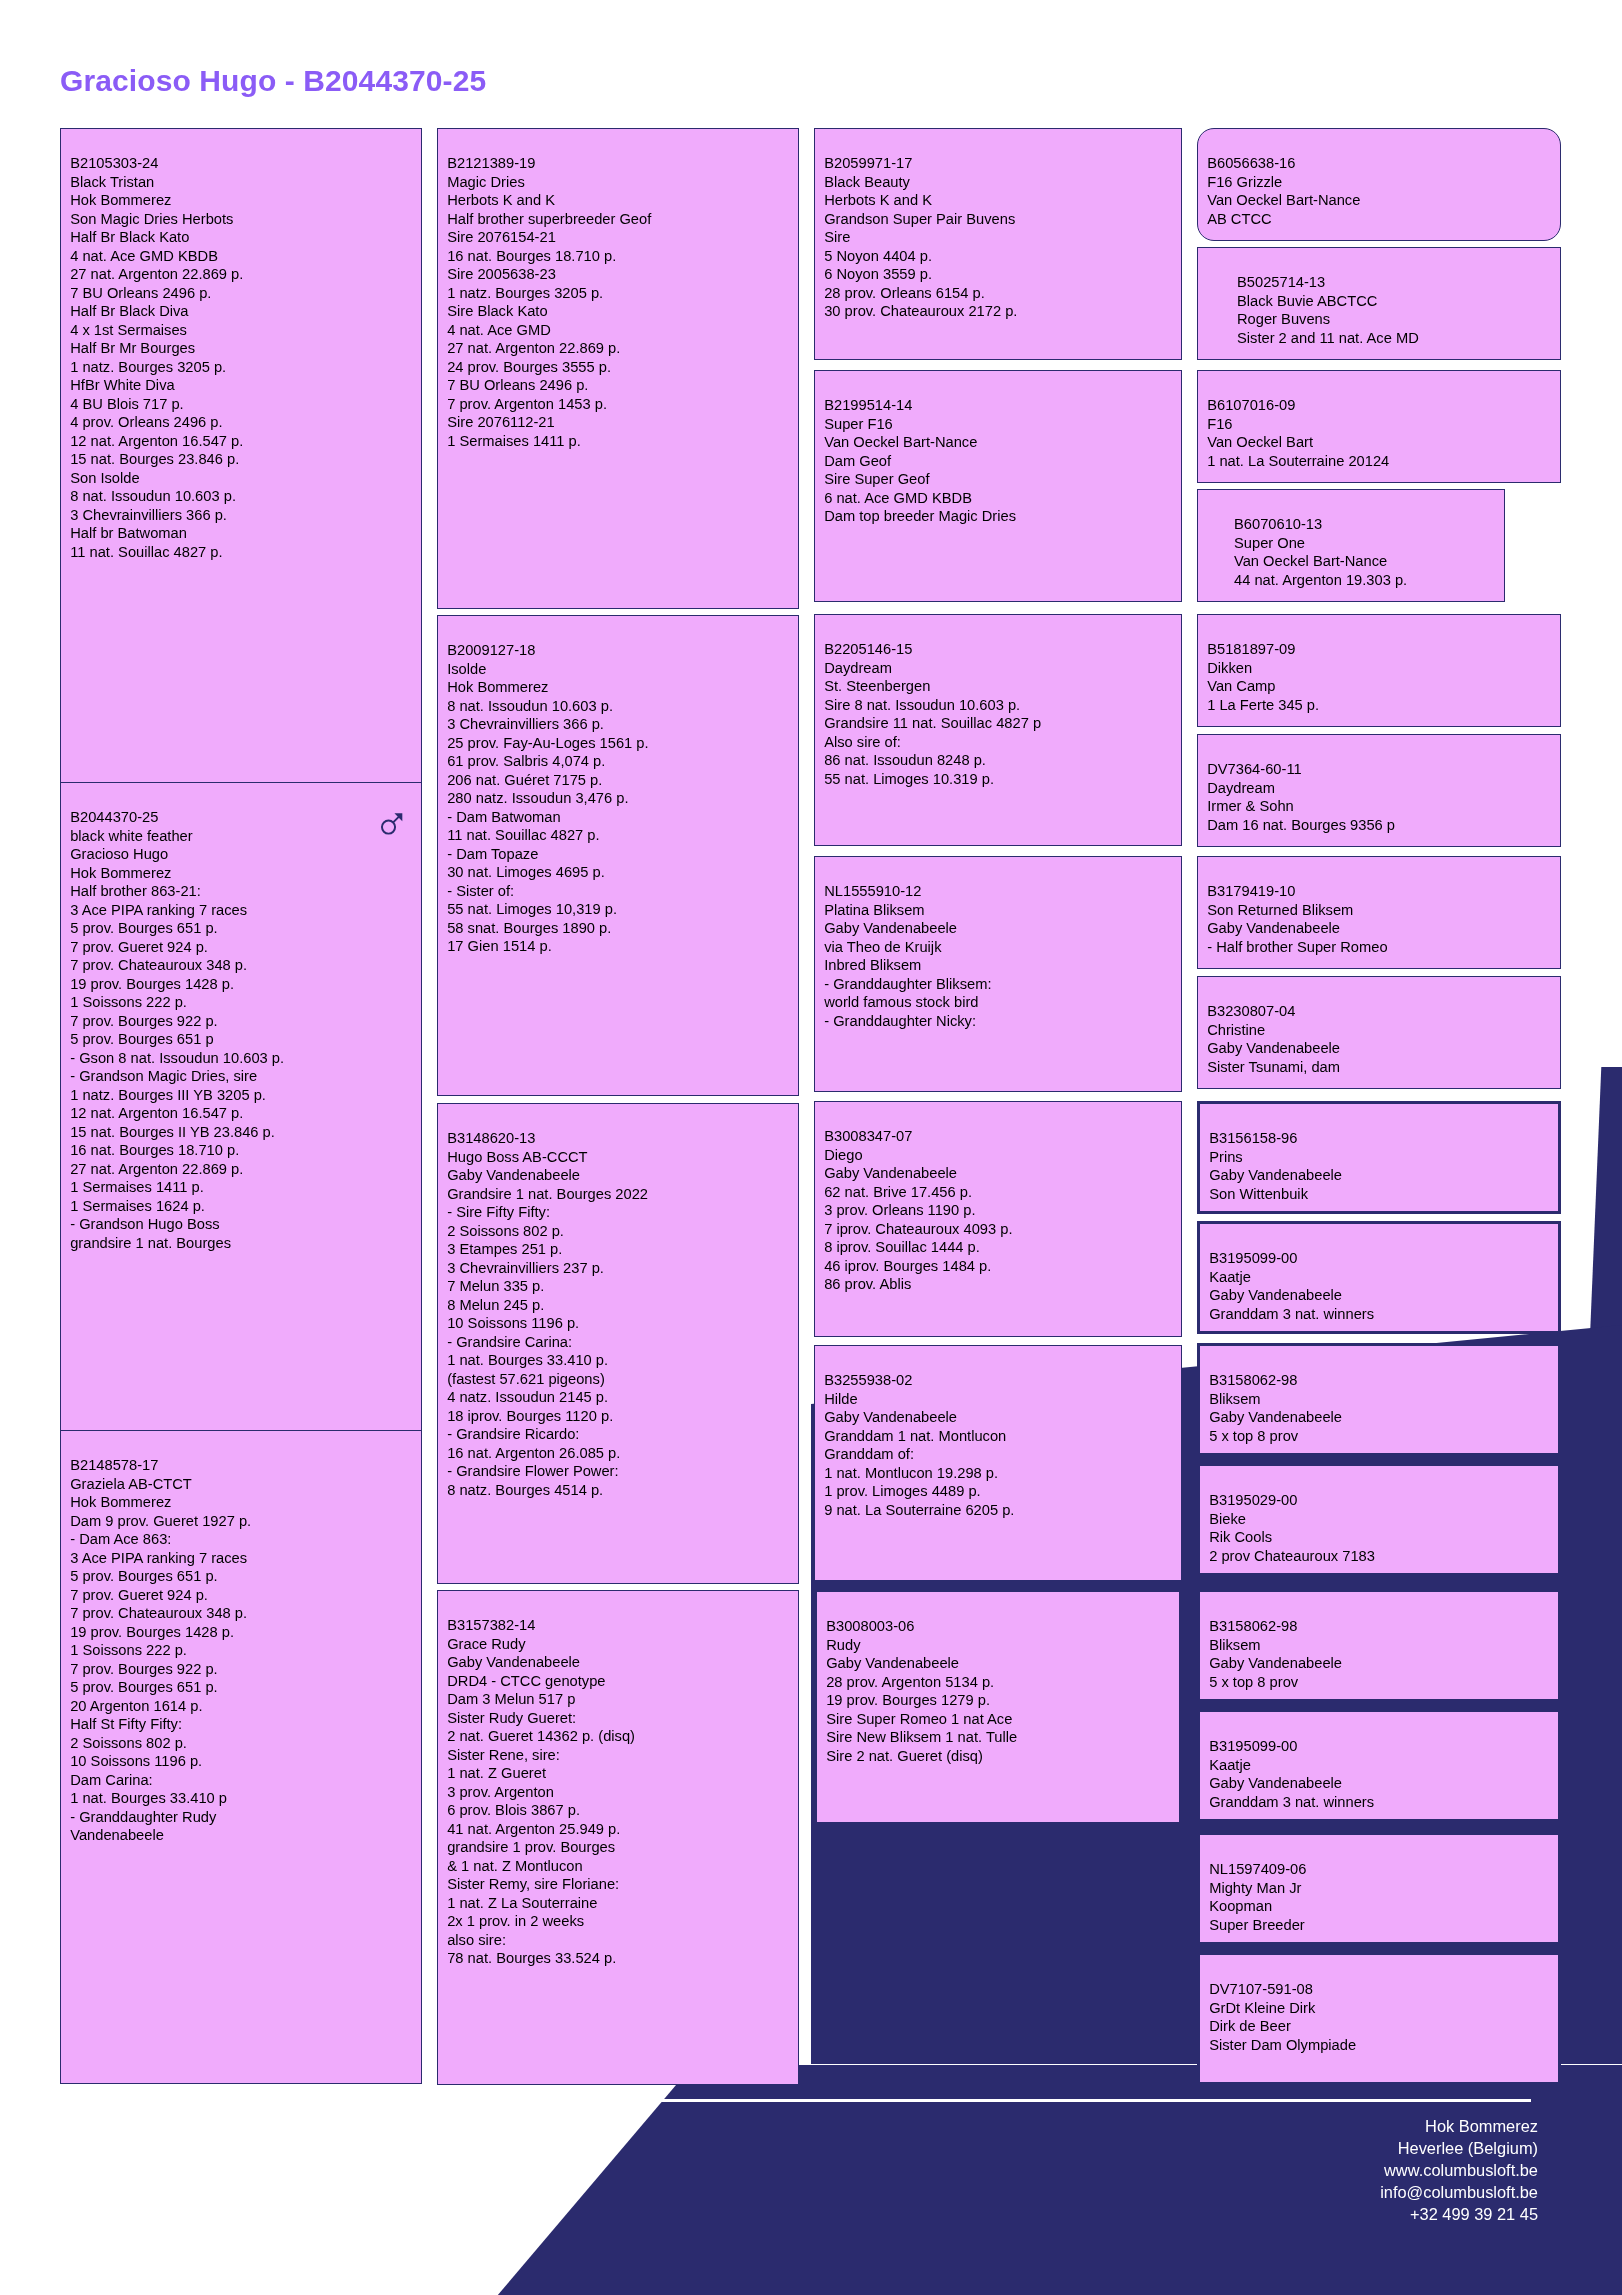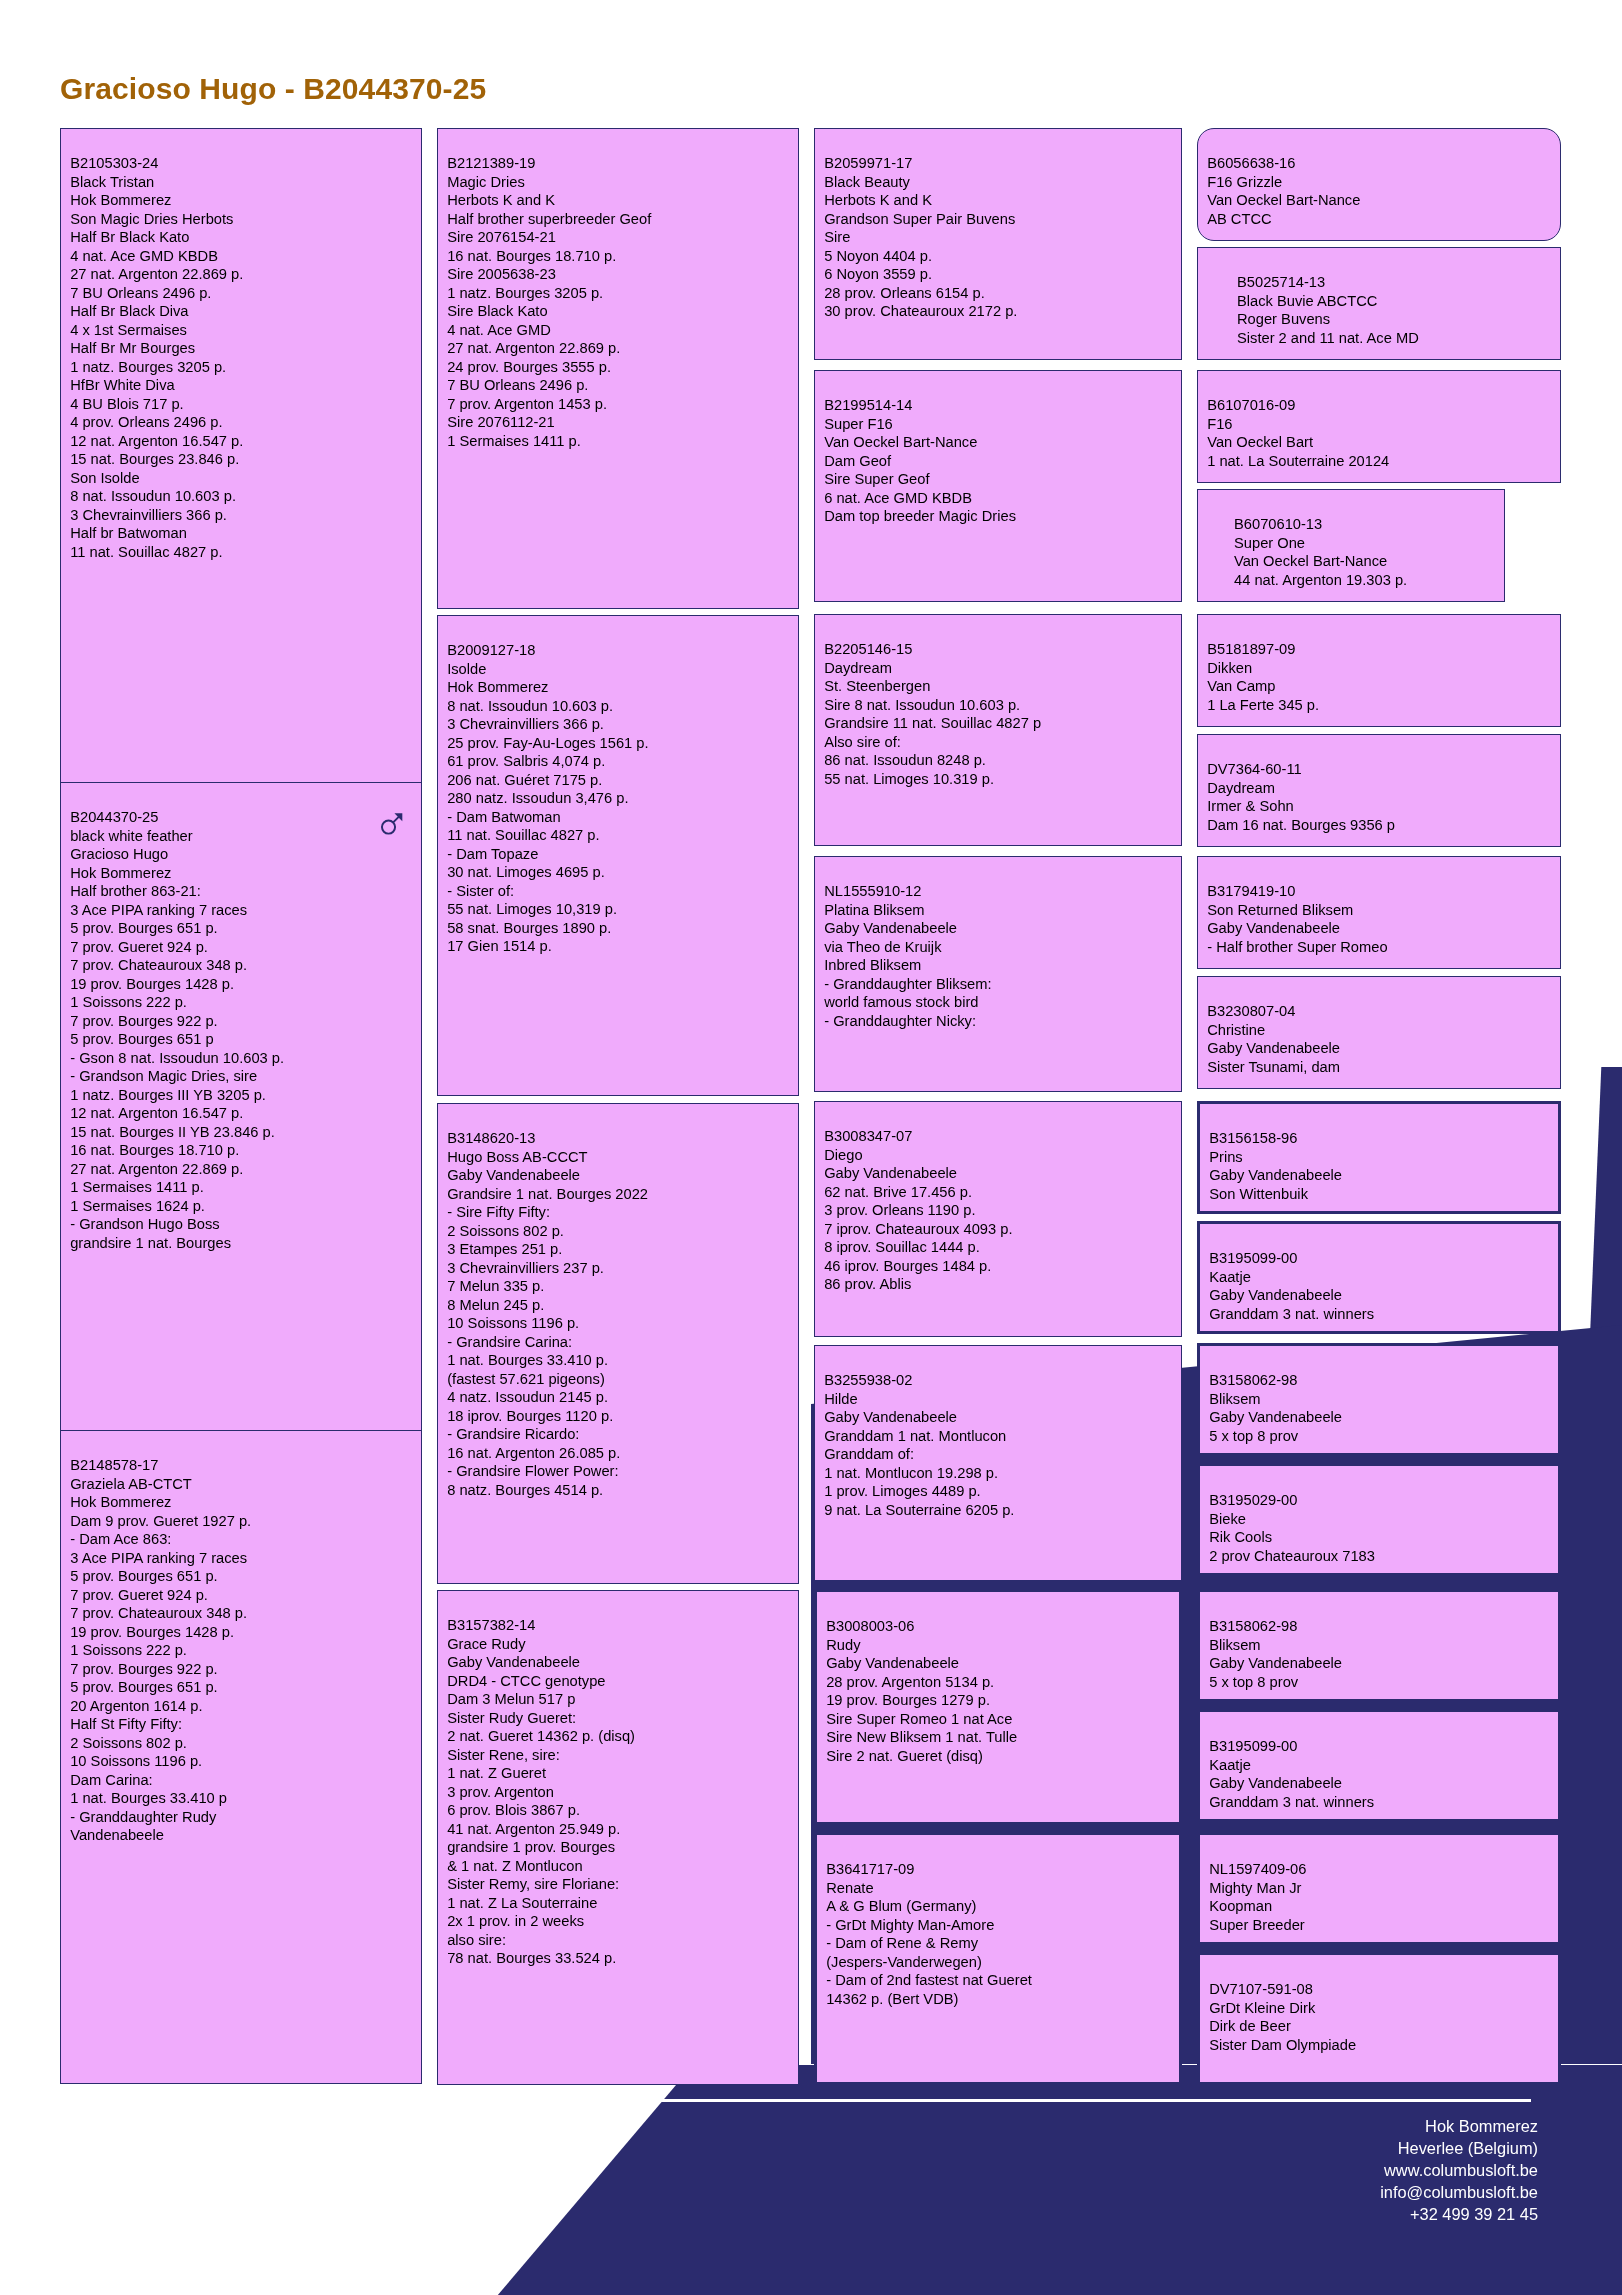--- a/index.html
+++ b/index.html
@@ -20,24 +20,24 @@
     left: 0; top: 0;
     width: 1622px;
     height: 2295px;
     background: #ffffff;
   }
 
   
   .title {
     position: absolute;
     left: 60px;
-    top: 72px;
+    top: 64px;
     font-size: 30px;
     font-weight: bold;
-    color: #a16207;
+    color: #8b5cf6;
     letter-spacing: 0.1px;
   }
 
   
   .navy-blob-right {
     position: absolute;
     right: 0;
     top: 1067px;
     width: 46px;
     height: 602px;
@@ -364,30 +364,20 @@
     <span class="txt">B3008003-06
 Rudy
 Gaby Vandenabeele
 28 prov. Argenton 5134 p.
 19 prov. Bourges 1279 p.
 Sire Super Romeo 1 nat Ace
 Sire New Bliksem 1 nat. Tulle
 Sire 2 nat. Gueret (disq)</span>
   </div>
 
-  <div class="card thick" style="left:814px; top:1832px; width:368px; height:253px;">
-    <span class="txt">B3641717-09
-Renate
-A &amp; G Blum (Germany)
-- GrDt Mighty Man-Amore
-- Dam of Rene &amp; Remy
-(Jespers-Vanderwegen)
-- Dam of 2nd fastest nat Gueret
-14362 p. (Bert VDB)</span>
-  </div>
 
   <div class="card" style="left:1197px; top:128px; width:364px; height:113px;border-radius:17px;">
     <span class="txt">B6056638-16
 F16 Grizzle
 Van Oeckel Bart-Nance
 AB CTCC</span>
   </div>
   <div class="card" style="left:1197px; top:247px; width:364px; height:113px;padding-left:39px;">
     <span class="txt">B5025714-13
 Black Buvie ABCTCC

